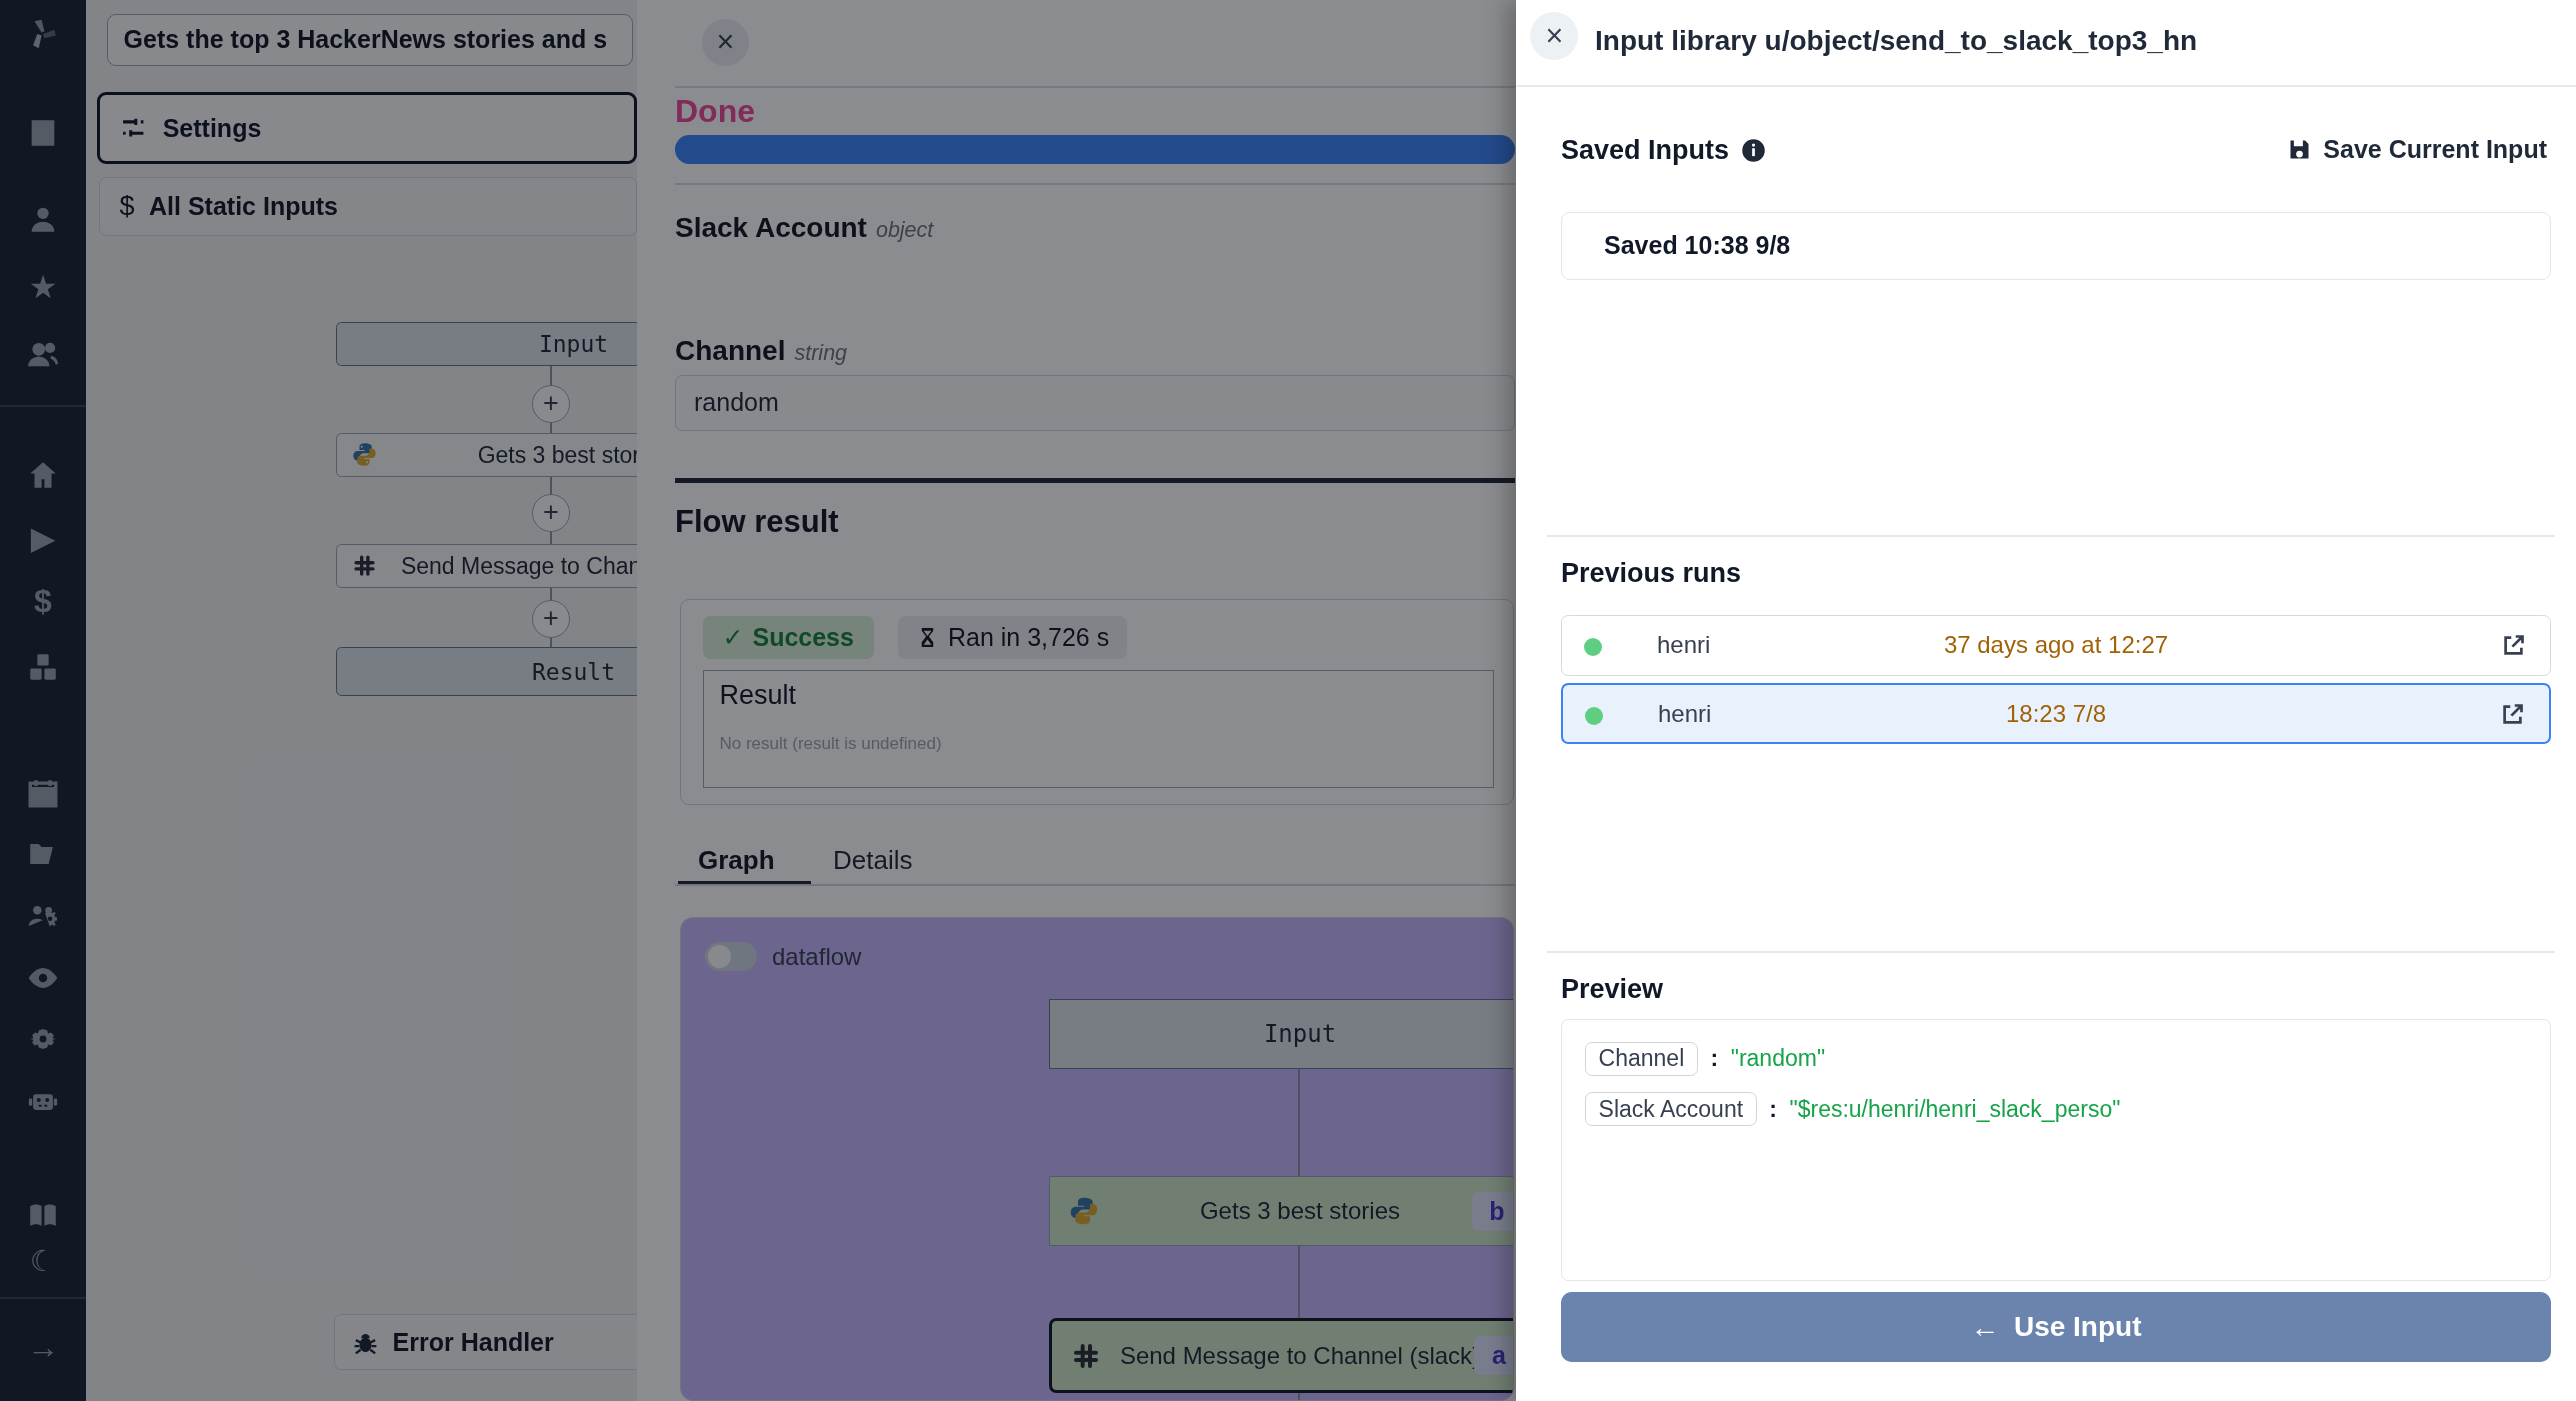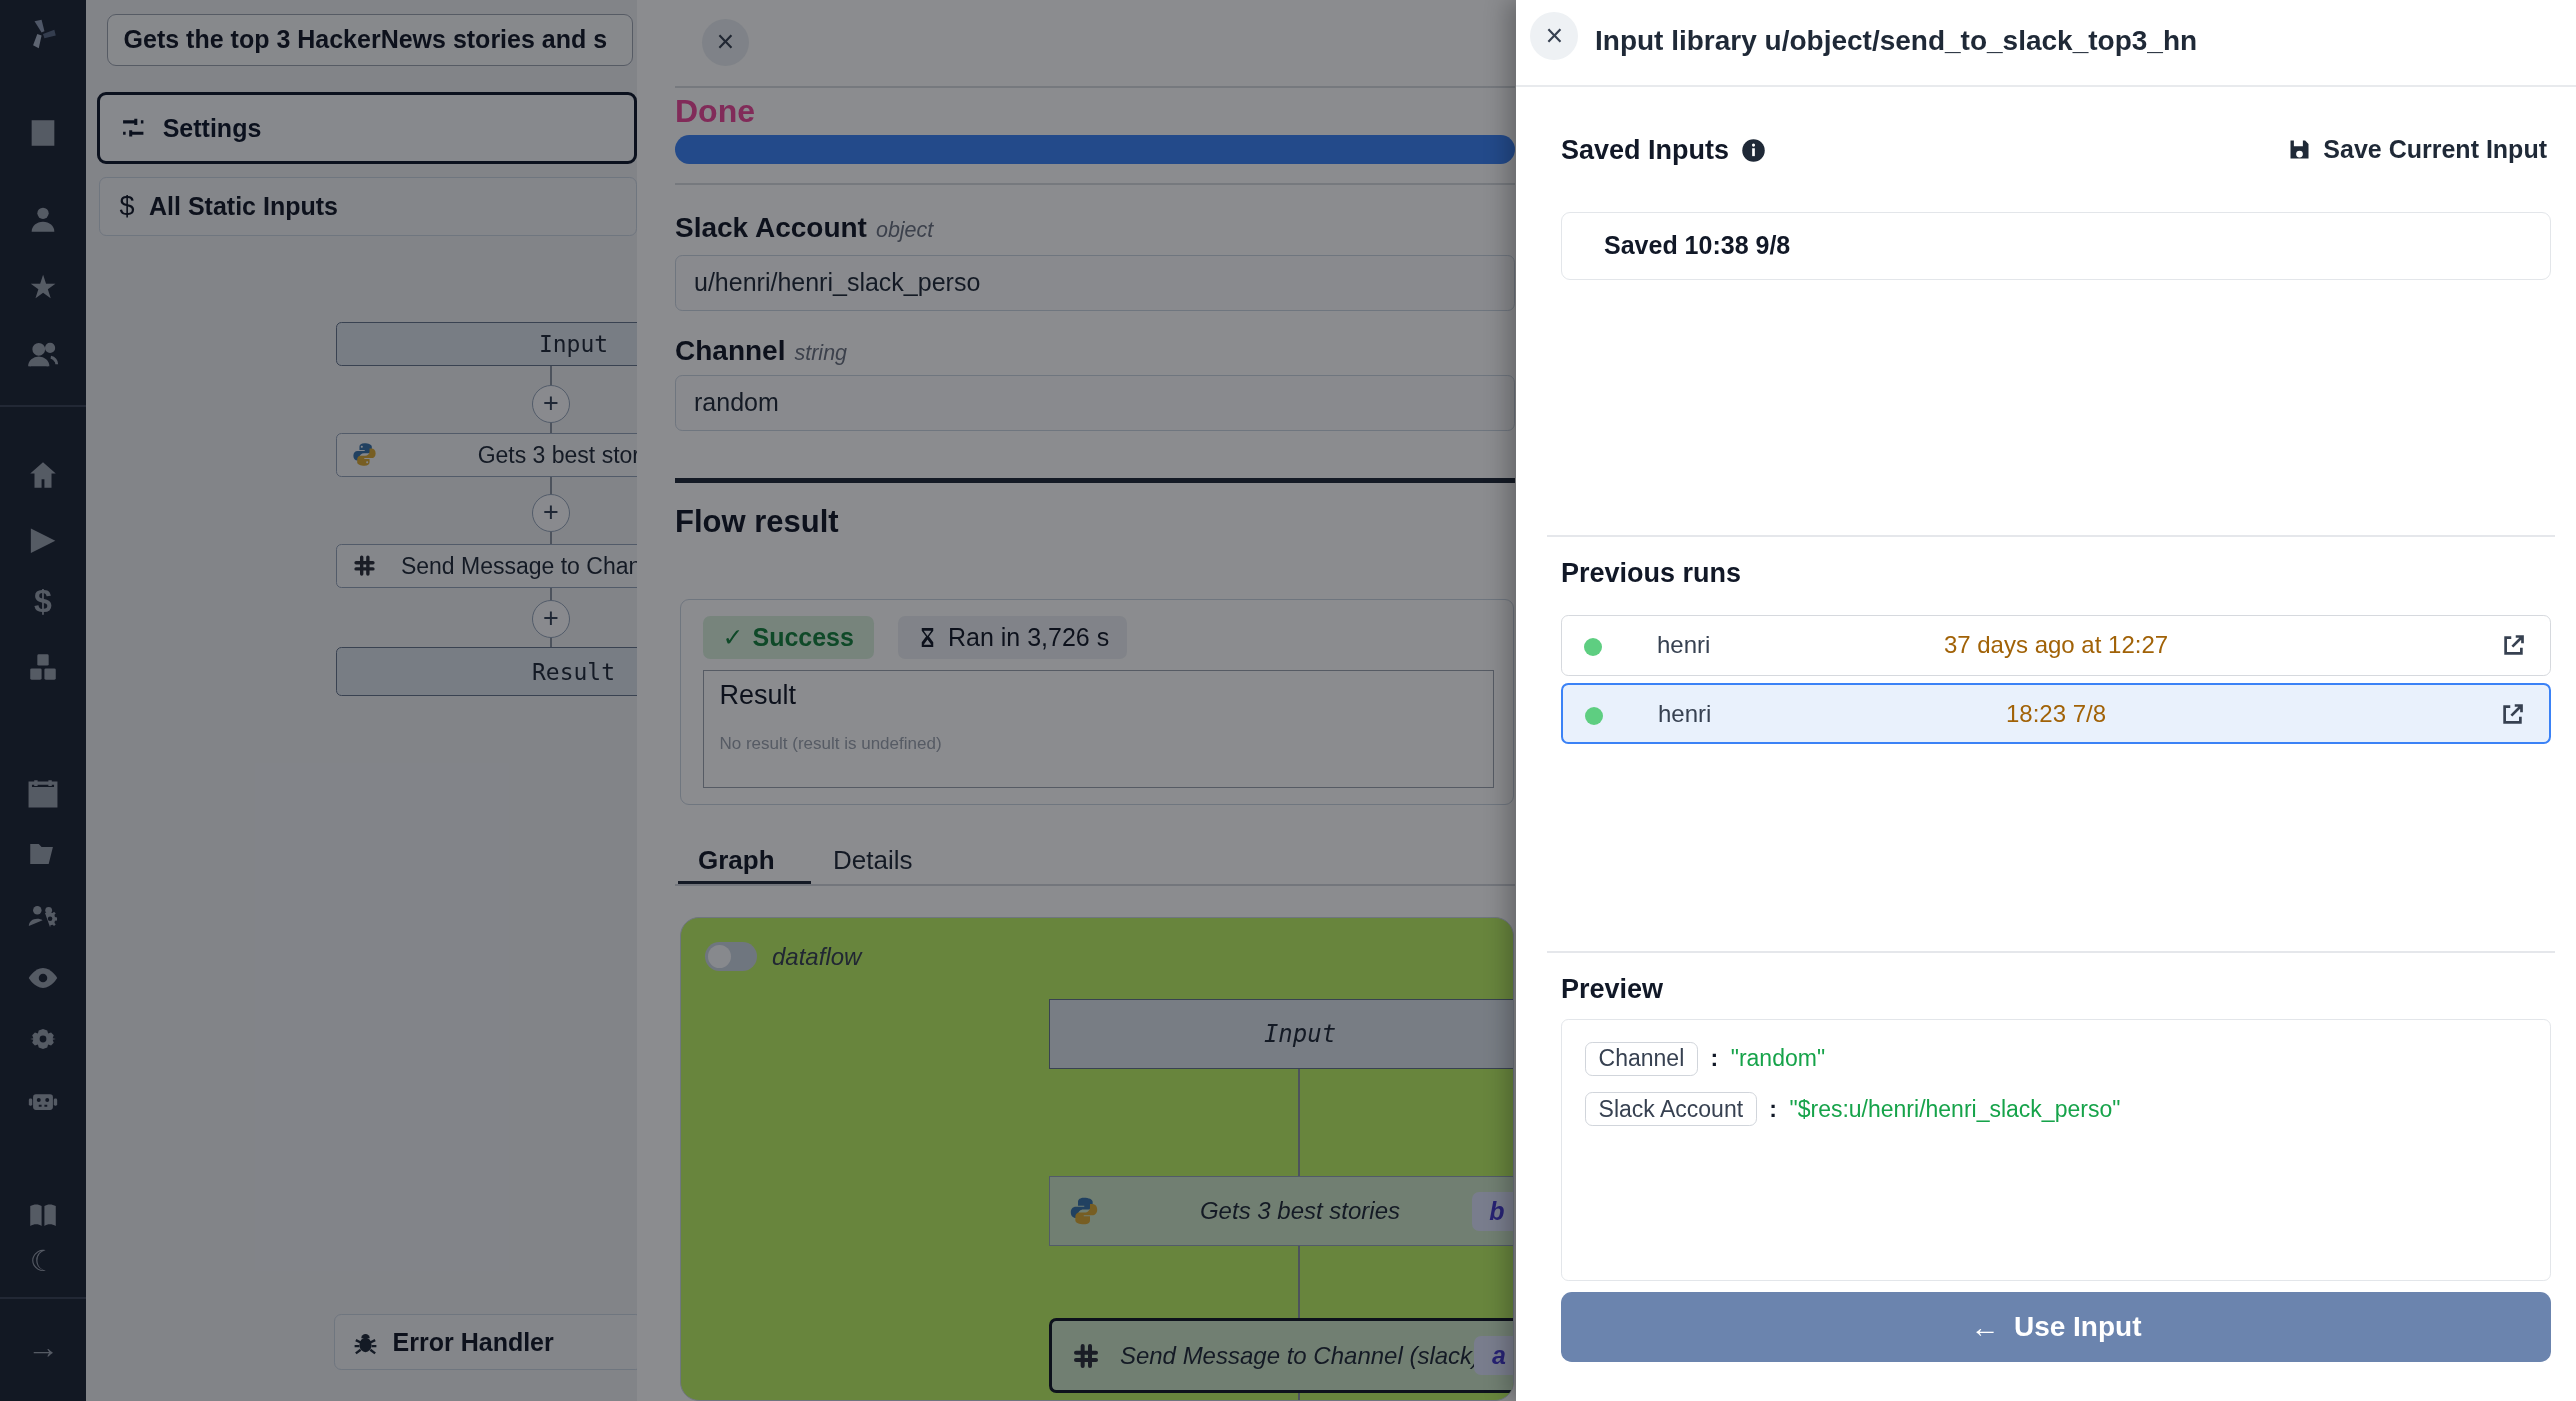--- a/index.html
+++ b/index.html
@@ -43,21 +43,21 @@
   #success-badge { position:absolute; left:21.5px; top:16px; height:43px; background:#d9f0dc; color:#15803d; border-radius:7.2px; display:flex; align-items:center; gap:9px; padding:0 20px; font-size:25px; font-weight:600; }
   #duration-badge { position:absolute; left:217px; top:16px; height:43px; background:#eceff3; color:#111827; border-radius:7.2px; display:flex; align-items:center; gap:9px; padding:0 18px; font-size:25px; }
   #duration-badge svg { width:23px; height:23px; fill:#111827; }
   #result-box { position:absolute; left:21.5px; top:70px; width:791px; height:118px; border:1.8px solid #9ca3af; padding:9px 16px; }
   #result-box .rt { font-size:27px; color:#111827; }
   #result-box .rv { font-size:17px; color:#9ca3af; margin-top:23px; }
   #tab-graph { position:absolute; left:61px; top:845px; font-size:26px; font-weight:600; color:#111827; }
   #tab-details { position:absolute; left:196px; top:845px; font-size:26px; font-weight:400; color:#1f2937; }
   #tab-underline { position:absolute; left:41px; top:881px; width:133px; height:4.5px; background:#1f2937; }
   #tab-border { position:absolute; left:38px; top:884px; width:840px; height:1.8px; background:#d1d5db; }
-  #graph-box { position:absolute; left:43px; top:917px; width:834px; height:484px; border:1.8px solid #cbd5e1; border-radius:19px; background:#bef264; overflow:hidden;font-style:italic; }
+  #graph-box { position:absolute; left:43px; top:917px; width:834px; height:484px; border:1.8px solid #cbd5e1; border-radius:13px; background:#c4b5fd; overflow:hidden; }
   #dataflow-toggle { position:absolute; left:24px; top:24px; width:52px; height:29px; border-radius:14.4px; background:#cbd5e1; }
   #dataflow-toggle .knob { position:absolute; left:2.7px; top:2.7px; width:23px; height:23px; border-radius:50%; background:#f8fafc; }
   #dataflow-label { position:absolute; left:91px; top:25px; font-size:24px; color:#374151; }
   .g-node { position:absolute; left:368px; width:502px; display:flex; align-items:center; justify-content:center; font-size:24px; color:#1f2937; }
   .g-line { position:absolute; left:617px; width:1.8px; background:#8b93a1; }
   .g-icon { position:absolute; left:18px; width:32px; height:32px; }
   .g-badge { position:absolute; left:422px; width:50px; height:39px; background:#dde3fb; color:#4338ca; font-weight:700; font-size:25px; border-radius:7.2px; text-align:center; line-height:39px; }
   #g-input { top:81px; height:70px; background:#dbe2ea; border:1.8px solid #64748b; font-family:"DejaVu Sans Mono","Liberation Mono",monospace; }
   #g-python { top:258px; height:70px; background:#cfe6c8; border:1.8px solid #94a3b8; }
   #g-slack { top:400px; height:75px; background:#cfe6c8; border:3.6px solid #111827; border-radius:7.2px; }
@@ -249,21 +249,20 @@
   <div id="panel" class="abs">
     <div id="panel-close">×</div>
     <div class="pdiv" style="top:86px"></div>
     <div id="done-label">Done</div>
     <div id="progress"></div>
     <div class="pdiv" style="top:183px"></div>
 
     <div class="field-label" style="top:212px">
       <span>Slack Account</span><span class="field-type">object</span>
     </div>
-    <div class="field-input" style="top:255px">u/henri/henri_slack_perso</div>
 
     <div class="field-label" style="top:335px">
       <span>Channel</span><span class="field-type">string</span>
     </div>
     <div class="field-input" style="top:375px">random</div>
 
     <div id="thick-div"></div>
     <div id="flow-result-title">Flow result</div>
 
     <div id="result-card">

